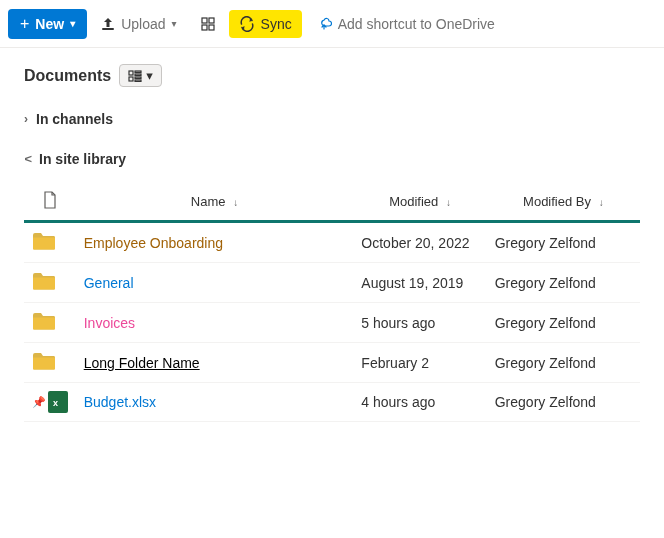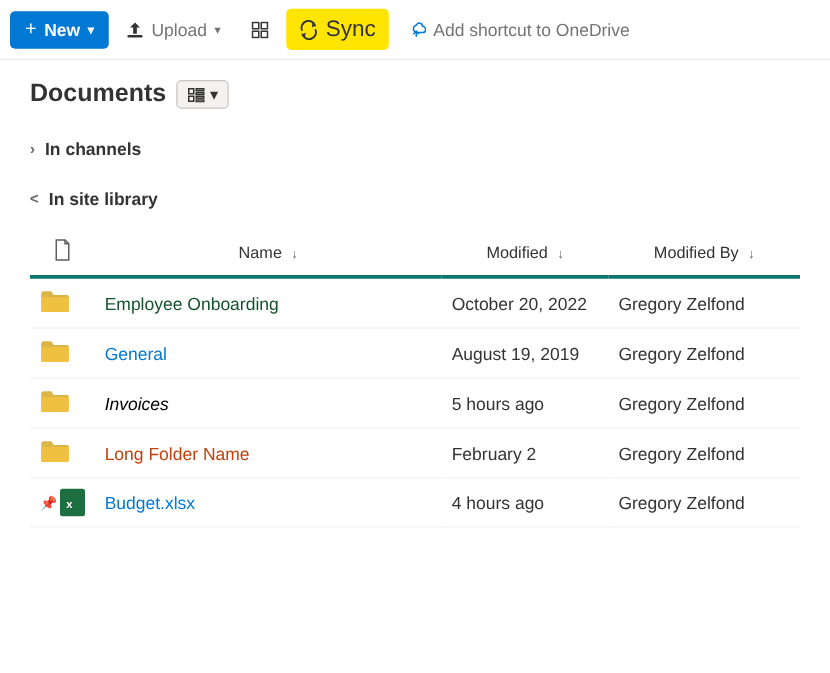--- a/index.html
+++ b/index.html
@@ -49,21 +49,21 @@
       padding: 6px 10px;
       font-size: 14px;
       cursor: pointer;
       color: #737373;
       gap: 6px;
     }
     .btn-sync {
       background: #ffe500;
       border-radius: 4px;
       padding: 6px 10px;
-      font-size: 18px;
+      font-size: 14px;
       cursor: pointer;
       border: none;
       display: flex;
       align-items: center;
       gap: 6px;
       font-weight: 500;
       color: #333;
     }
     .btn-chevron {
       font-size: 10px;
@@ -76,21 +76,21 @@
     }
 
     
     .documents-header {
       display: flex;
       align-items: center;
       gap: 8px;
       margin-bottom: 16px;
     }
     .documents-title {
-      font-size: 20px;
+      font-size: 16px;
       font-weight: 600;
       color: #333;
     }
     .view-btn {
       display: flex;
       align-items: center;
       gap: 4px;
       background: #f3f2f1;
       border: 1px solid #c8c6c4;
       border-radius: 4px;
@@ -269,48 +269,48 @@
           </th>
         </tr>
       </thead>
       <tbody id="file-table-body">
 
           <tr>
             <td><svg width="24" height="20" viewBox="0 0 24 20">
       <path d="M1 4 Q1 2 3 2 L9 2 L11 5 L22 5 Q23 5 23 6.5 L23 17 Q23 18.5 22 18.5 L2 18.5 Q1 18.5 1 17 Z" fill="#dcb547"></path>
       <path d="M1 6.5 L1 17 Q1 18.5 2 18.5 L22 18.5 Q23 18.5 23 17 L23 6.5 Z" fill="#f0c040"></path>
     </svg></td>
-            <td><span style="color:#14532d;cursor:pointer;">Employee Onboarding</span></td>
+            <td><span style="color:#a16207;cursor:pointer;">Employee Onboarding</span></td>
             <td>October 20, 2022</td>
             <td>Gregory Zelfond</td>
           </tr>
           <tr>
             <td><svg width="24" height="20" viewBox="0 0 24 20">
       <path d="M1 4 Q1 2 3 2 L9 2 L11 5 L22 5 Q23 5 23 6.5 L23 17 Q23 18.5 22 18.5 L2 18.5 Q1 18.5 1 17 Z" fill="#dcb547"></path>
       <path d="M1 6.5 L1 17 Q1 18.5 2 18.5 L22 18.5 Q23 18.5 23 17 L23 6.5 Z" fill="#f0c040"></path>
     </svg></td>
             <td><span style="color:#0078d4;cursor:pointer;">General</span></td>
             <td>August 19, 2019</td>
             <td>Gregory Zelfond</td>
           </tr>
           <tr>
             <td><svg width="24" height="20" viewBox="0 0 24 20">
       <path d="M1 4 Q1 2 3 2 L9 2 L11 5 L22 5 Q23 5 23 6.5 L23 17 Q23 18.5 22 18.5 L2 18.5 Q1 18.5 1 17 Z" fill="#dcb547"></path>
       <path d="M1 6.5 L1 17 Q1 18.5 2 18.5 L22 18.5 Q23 18.5 23 17 L23 6.5 Z" fill="#f0c040"></path>
     </svg></td>
-            <td><span style="color:#000000;cursor:pointer;font-style:italic;">Invoices</span></td>
+            <td><span style="color:#ec4899;cursor:pointer;">Invoices</span></td>
             <td>5 hours ago</td>
             <td>Gregory Zelfond</td>
           </tr>
           <tr>
             <td><svg width="24" height="20" viewBox="0 0 24 20">
       <path d="M1 4 Q1 2 3 2 L9 2 L11 5 L22 5 Q23 5 23 6.5 L23 17 Q23 18.5 22 18.5 L2 18.5 Q1 18.5 1 17 Z" fill="#dcb547"></path>
       <path d="M1 6.5 L1 17 Q1 18.5 2 18.5 L22 18.5 Q23 18.5 23 17 L23 6.5 Z" fill="#f0c040"></path>
     </svg></td>
-            <td><span style="color:#c2410c;cursor:pointer;">Long Folder Name</span></td>
+            <td><span style="color:#000000;cursor:pointer;text-decoration:underline;">Long Folder Name</span></td>
             <td>February 2</td>
             <td>Gregory Zelfond</td>
           </tr>
           <tr>
             <td><div style="position:relative;display:inline-flex;align-items:center;">
       <span style="font-size:11px;color:#0078d4;margin-right:2px;">📌</span>
       <div class="excel-icon">
         <svg width="16" height="18" viewBox="0 0 16 18">
           <rect width="16" height="18" rx="2" fill="#1d6f42"></rect>
           <text x="3" y="13" font-size="9" fill="#fff" font-weight="bold" font-family="Arial">x</text>

